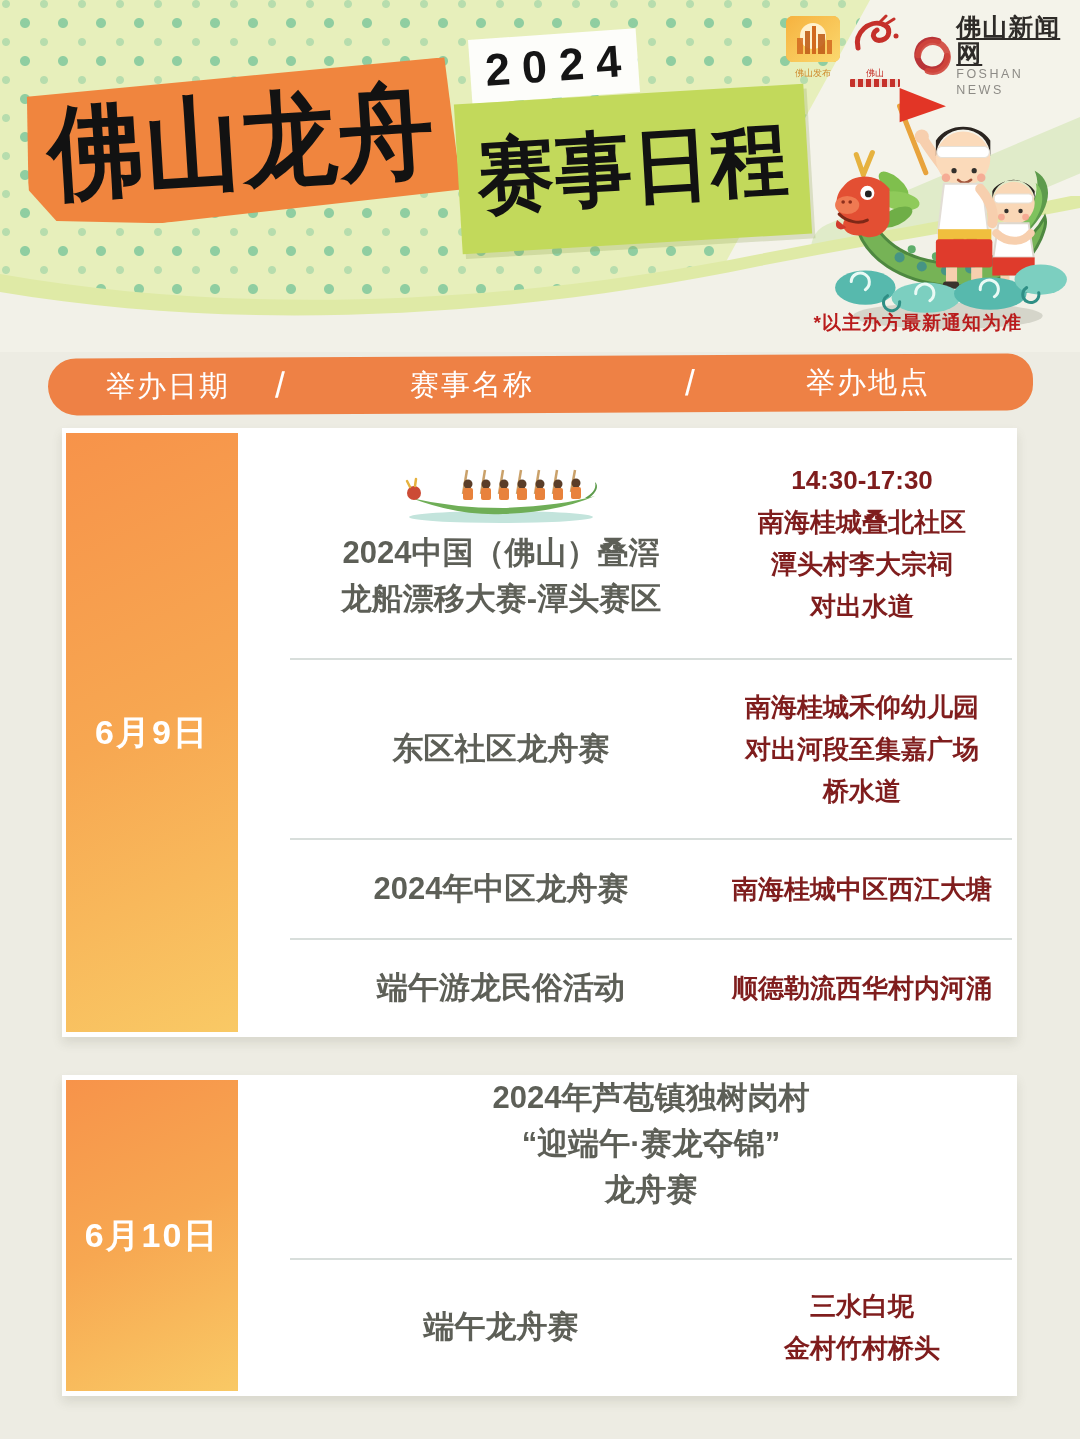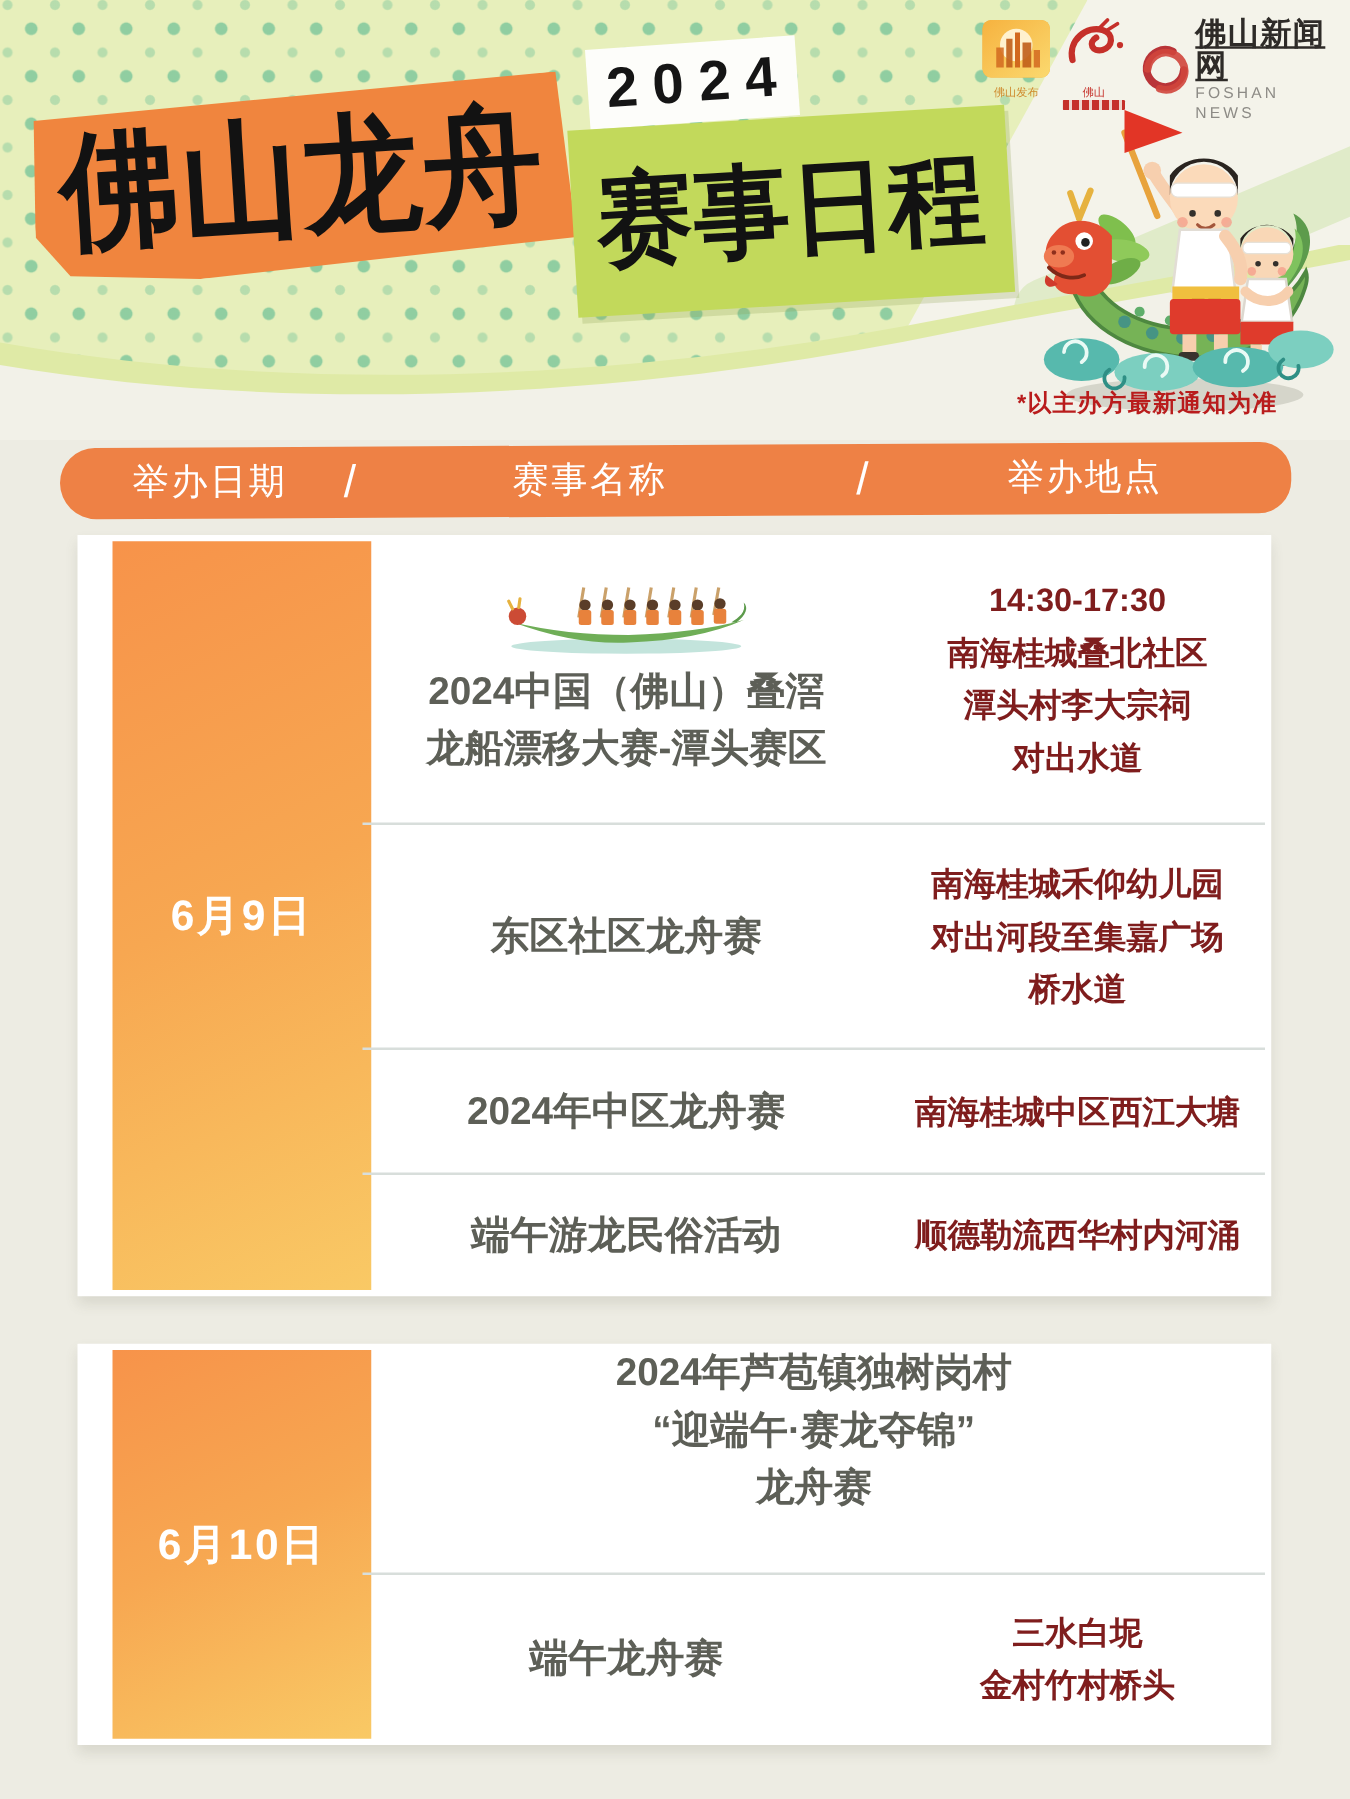--- a/index.html
+++ b/index.html
@@ -56,23 +56,23 @@
   .header-bar .lbl{position:absolute;top:0;height:57px;line-height:57px;transform:translateX(-50%);
     color:#ffffff;font-size:29px;font-weight:400;letter-spacing:2px;white-space:nowrap;}
   .header-bar .sep{position:absolute;top:0;height:57px;line-height:55px;transform:translateX(-50%);
     color:#ffffff;font-size:36px;font-weight:400;}
   .hp1{left:120px;} .hs1{left:232px;} .hp2{left:424px;} .hs2{left:642px;} .hp3{left:820px;}
 
   
   .card{position:absolute;left:62px;width:955px;background:#ffffff;box-shadow:0 6px 10px rgba(90,90,70,.14);}
   .card1{top:428px;height:609px;}
   .card2{top:1075px;height:321px;}
-  .datecol{position:absolute;left:4px;top:5px;bottom:5px;width:207px;
+  .datecol{position:absolute;left:4px;top:5px;bottom:5px;width:172px;
     background:linear-gradient(155deg,#f7934a 0%,#f7a751 48%,#f9c965 100%);
-    display:flex;align-items:center;justify-content:center;margin-left:24px;}
+    display:flex;align-items:center;justify-content:center;}
   .datecol span{color:#ffffff;font-size:34px;font-weight:800;letter-spacing:2px;}
   .rows{position:absolute;left:228px;top:0;width:722px;height:100%;display:flex;flex-direction:column;}
   .row{display:flex;align-items:center;box-sizing:border-box;}
   .row + .row{border-top:2px solid #d8dedb;}
   .cell-event{width:422px;display:flex;flex-direction:column;align-items:center;justify-content:center;}
   .cell-loc{width:300px;text-align:center;}
   .pre{white-space:pre-line;}
   .evt{font-size:31px;line-height:46px;font-weight:600;color:#5d5f57;text-align:center;}
   .loc{font-size:26px;line-height:42px;font-weight:600;color:#7f1d1d;}
   .boat-icon{width:200px;height:62px;margin-bottom:4px;}

